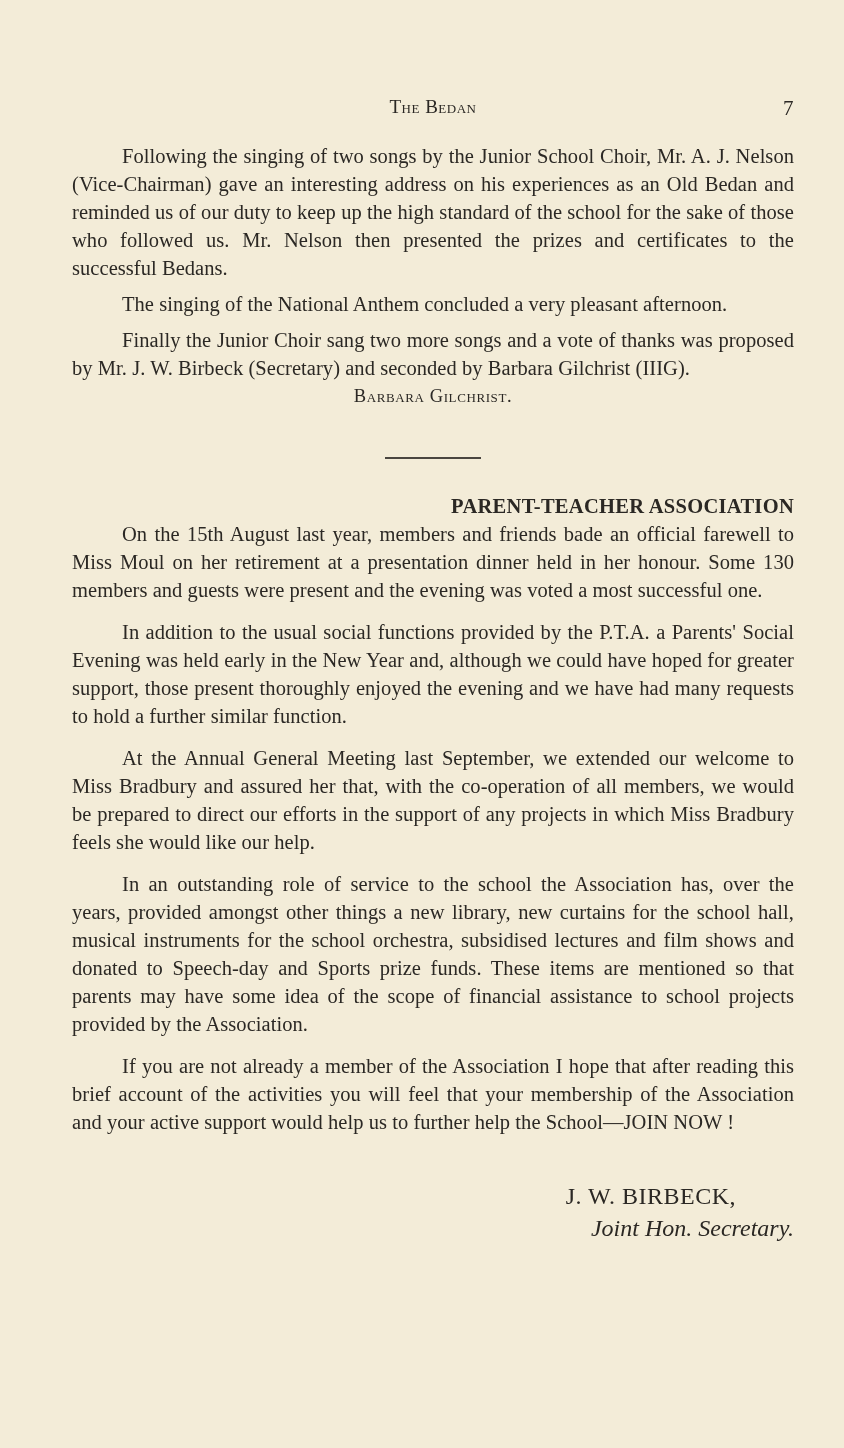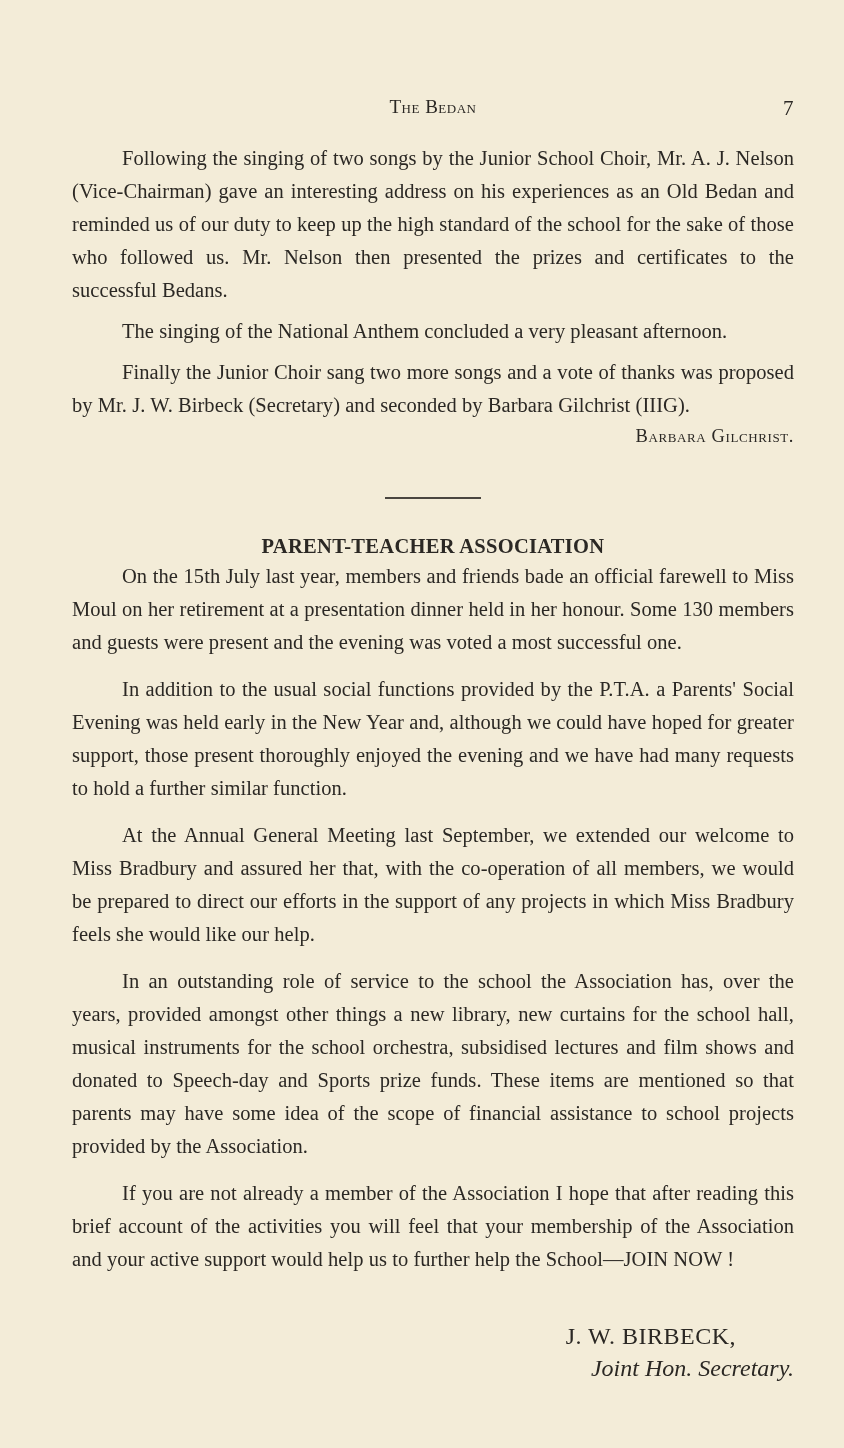--- a/index.html
+++ b/index.html
@@ -34,42 +34,42 @@
     }
     .running-head .page-number {
       position: absolute;
       right: 0;
       top: 0;
       font-size: 21px;
     }
     p {
       margin: 0;
       font-size: 20.5px;
-      line-height: 33px;
+      line-height: 28px;
       text-align: justify;
       text-indent: 50px;
       letter-spacing: 0.05px;
     }
     p + p { margin-top: 8px; }
     .first { margin-top: 16px; }
     .signature {
-      text-align: right;
+      text-align: center;
       font-size: 18.5px;
       font-variant: small-caps;
       letter-spacing: 0.6px;
       margin-top: 4px;
     }
     .rule {
       width: 96px;
       height: 2px;
       background: #4a4640;
       margin: 50px auto 0 auto;
     }
     .section-heading {
-      text-align: center;
+      text-align: right;
       font-weight: bold;
       font-size: 20.5px;
       letter-spacing: 0.3px;
       margin-top: 36px;
       margin-bottom: 2px;
     }
     .gap { margin-top: 14px !important; }
     .closing-sig {
       margin-top: 44px;
       text-align: right;
@@ -100,21 +100,21 @@
     <p class="first">Following the singing of two songs by the Junior School Choir, Mr. A. J. Nelson (Vice-Chairman) gave an interesting address on his experiences as an Old Bedan and reminded us of our duty to keep up the high standard of the school for the sake of those who followed us.  Mr. Nelson then presented the prizes and certificates to the successful Bedans.</p>
     <p>The singing of the National Anthem concluded a very pleasant afternoon.</p>
     <p>Finally the Junior Choir sang two more songs and a vote of thanks was proposed by Mr. J. W. Birbeck (Secretary) and seconded by Barbara Gilchrist (IIIG).</p>
     <div class="signature">Barbara Gilchrist.</div>
   </div>
 
   <div class="rule"></div>
 
   <div>
     <div class="section-heading">PARENT-TEACHER ASSOCIATION</div>
-    <p>On the 15th July last year, members and friends bade an official farewell to Miss Moul on her retirement at a presentation dinner held in her honour.  Some 130 members and guests were present and the evening was voted a most successful one.</p>
+    <p>On the 15th August last year, members and friends bade an official farewell to Miss Moul on her retirement at a presentation dinner held in her honour.  Some 130 members and guests were present and the evening was voted a most successful one.</p>
     <p class="gap">In addition to the usual social functions provided by the P.T.A. a Parents' Social Evening was held early in the New Year and, although we could have hoped for greater support, those present thoroughly enjoyed the evening and we have had many requests to hold a further similar function.</p>
     <p class="gap">At the Annual General Meeting last September, we extended our welcome to Miss Bradbury and assured her that, with the co-operation of all members, we would be prepared to direct our efforts in the support of any projects in which Miss Bradbury feels she would like our help.</p>
     <p class="gap">In an outstanding role of service to the school the Association has, over the years, provided amongst other things a new library, new curtains for the school hall, musical instruments for the school orchestra, subsidised lectures and film shows and donated to Speech-day and Sports prize funds.  These items are mentioned so that parents may have some idea of the scope of financial assistance to school projects provided by the Association.</p>
     <p class="gap">If you are not already a member of the Association I hope that after reading this brief account of the activities you will feel that your membership of the Association and your active support would help us to further help the School—JOIN NOW !</p>
 
     <div class="closing-sig">
       <span class="name">J. W. BIRBECK,</span>
       <span class="role">Joint Hon. Secretary.</span>
     </div>
   </div>

